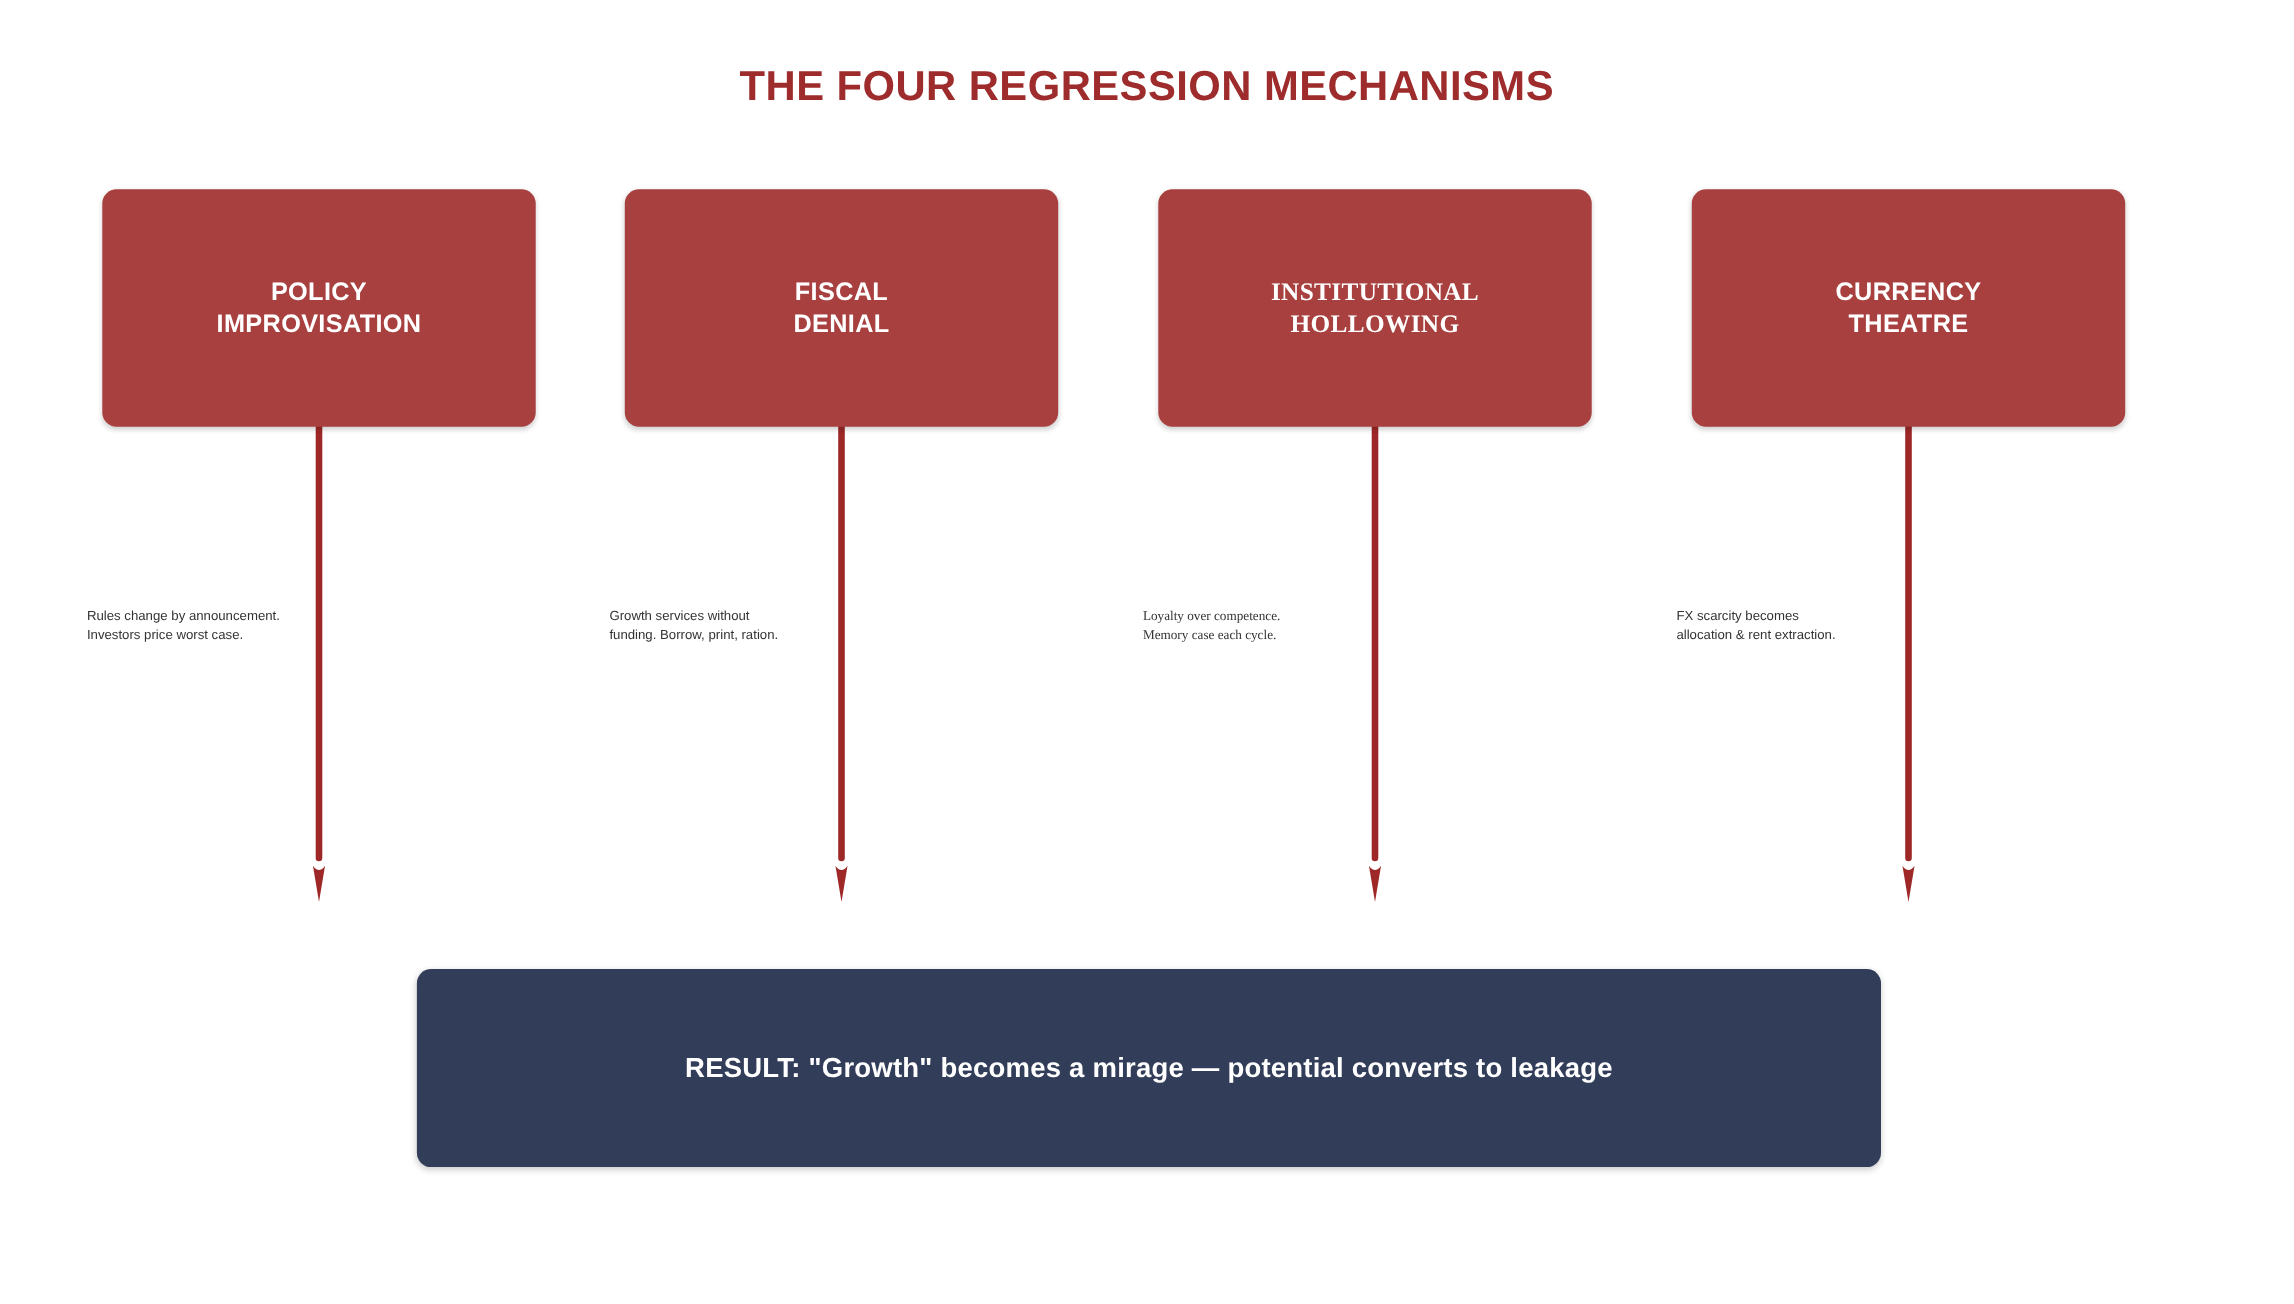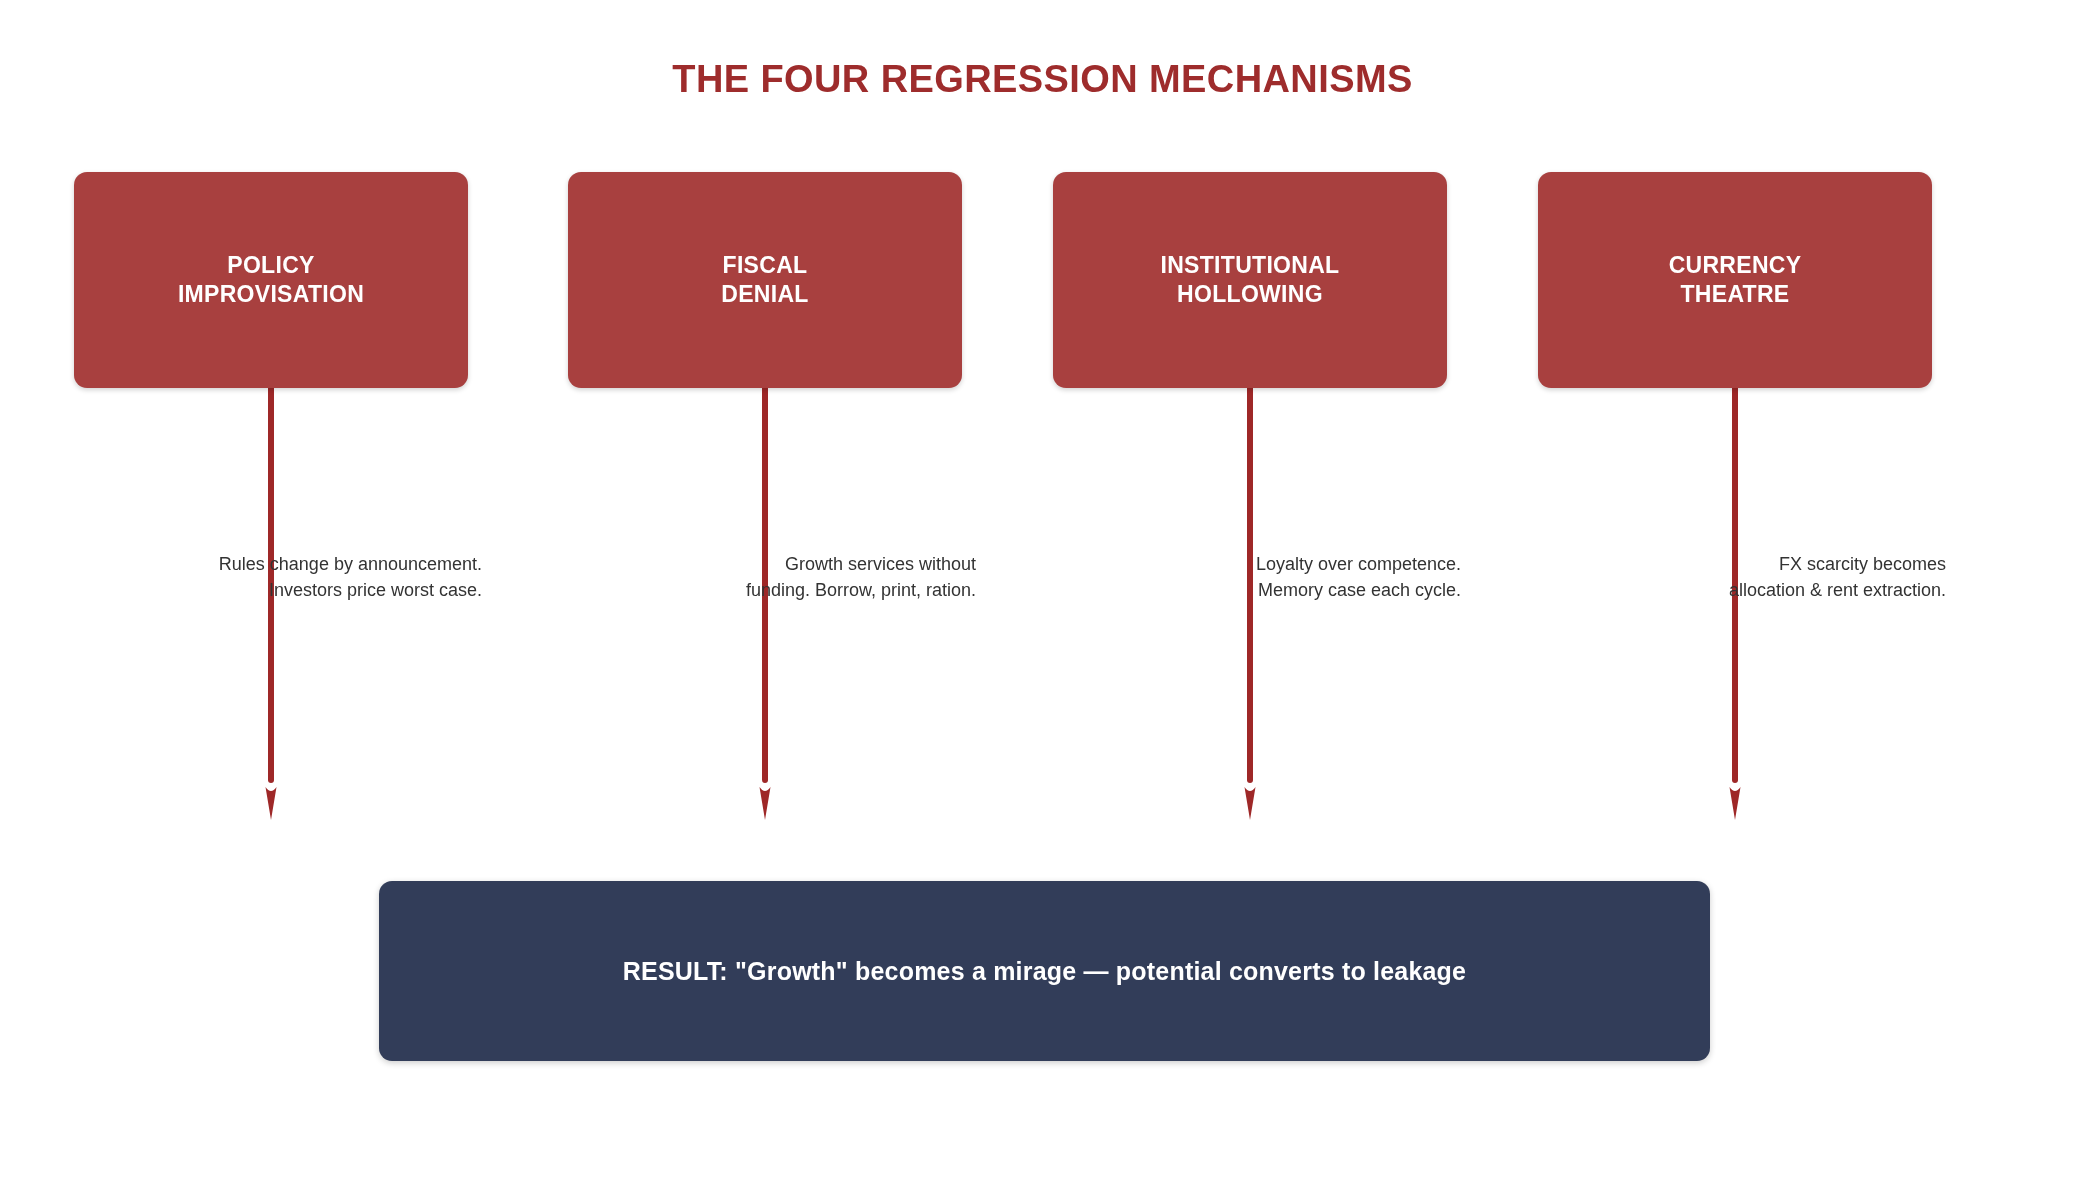--- a/index.html
+++ b/index.html
@@ -34,23 +34,23 @@
     white-space: nowrap;
   }
 
   
   .column {
     position: absolute;
     top: 0;
     width: 394px;
     height: 1185px;
   }
-  .col-1 { left: 74px; }
+  .col-1 { left: 93px; }
   .col-2 { left: 568px; }
-  .col-3 { left: 1053px; }
+  .col-3 { left: 1053px; font-family: Liberation Serif, serif; }
   .col-4 { left: 1538px; }
 
   .mech-box {
     position: absolute;
     left: 0;
     top: 172px;
     width: 394px;
     height: 216px;
     background: #a8403f;
     border-radius: 13px;
@@ -81,22 +81,22 @@
     z-index: 1;
     overflow: visible;
   }
 
   
   .mech-desc {
     position: absolute;
     left: -14px;
     top: 552px;
     width: 422px;
-    text-align: right;
-    font-size: 18px;
+    text-align: left;
+    font-size: 12px;
     line-height: 1.42;
     color: #333333;
     white-space: pre-line;
     z-index: 2;
   }
 
   
   .result-banner {
     position: absolute;
     left: 379px;

